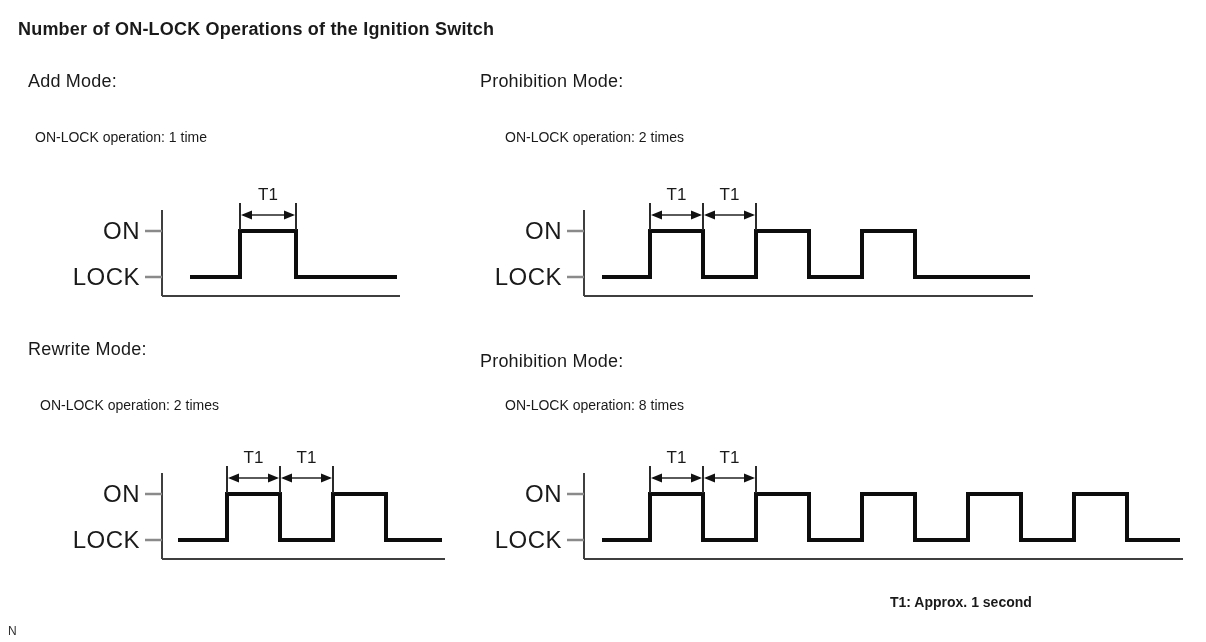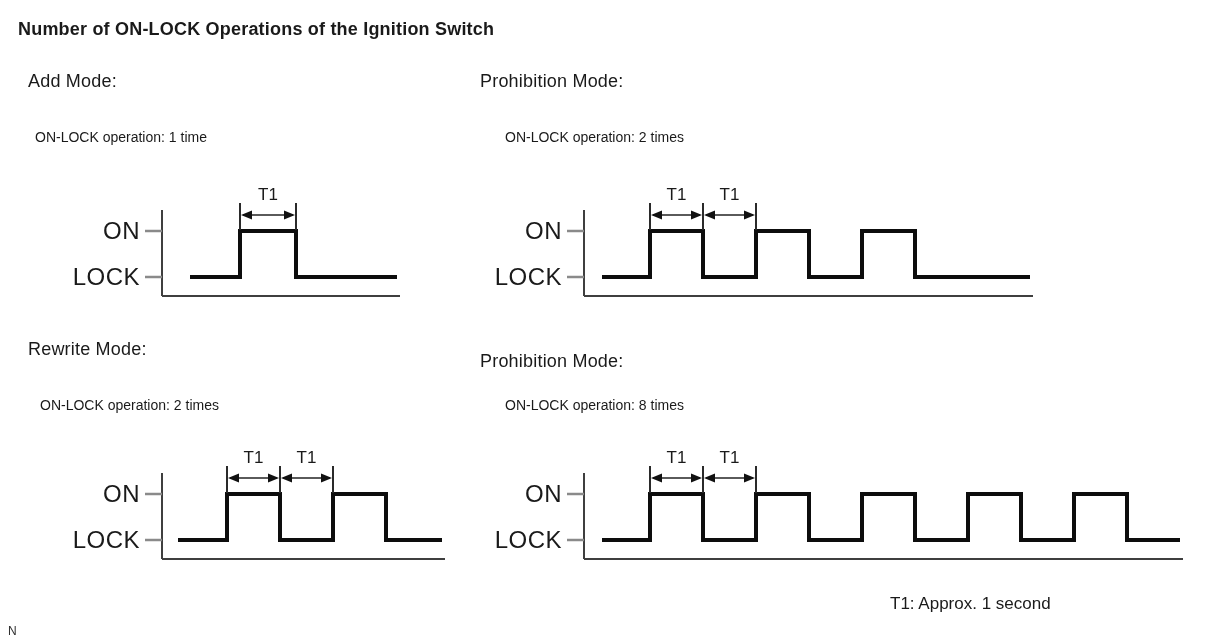--- a/index.html
+++ b/index.html
@@ -4,21 +4,21 @@
 <style>
   html,body{margin:0;padding:0;}
   body{
     width:1206px;height:642px;background:#ffffff;position:relative;overflow:hidden;
     font-family:"Liberation Sans",sans-serif;color:#1a1a1a;
   }
   .abs{position:absolute;white-space:nowrap;margin-top:8px;}
   .title{font-size:18px;font-weight:bold;letter-spacing:.2px;}
   .heading{font-size:18px;font-weight:normal;letter-spacing:.2px;}
   .operation{font-size:14px;}
-  .footnote{font-size:17px;}
+  .footnote{font-size:14px;font-weight:bold;}
   .page-marker{font-size:12px;color:#2e2e2e;}
   .axis-label{position:absolute;width:130px;text-align:right;font-size:24px;line-height:26px;letter-spacing:.5px;white-space:nowrap;}
   
   #page-title{left:18px;top:11px;}
   #add-heading{left:28px;top:63px;}          #add-operation{left:35px;top:121px;}
   #confirmation-heading{left:480px;top:63px;} #confirmation-operation{left:505px;top:121px;}
   #rewrite-heading{left:28px;top:331px;}      #rewrite-operation{left:40px;top:389px;}
   #prohibition-heading{left:480px;top:343px;} #prohibition-operation{left:505px;top:389px;}
   #t1-note{left:890px;top:586px;}
   #page-marker{left:8px;top:616px;}

